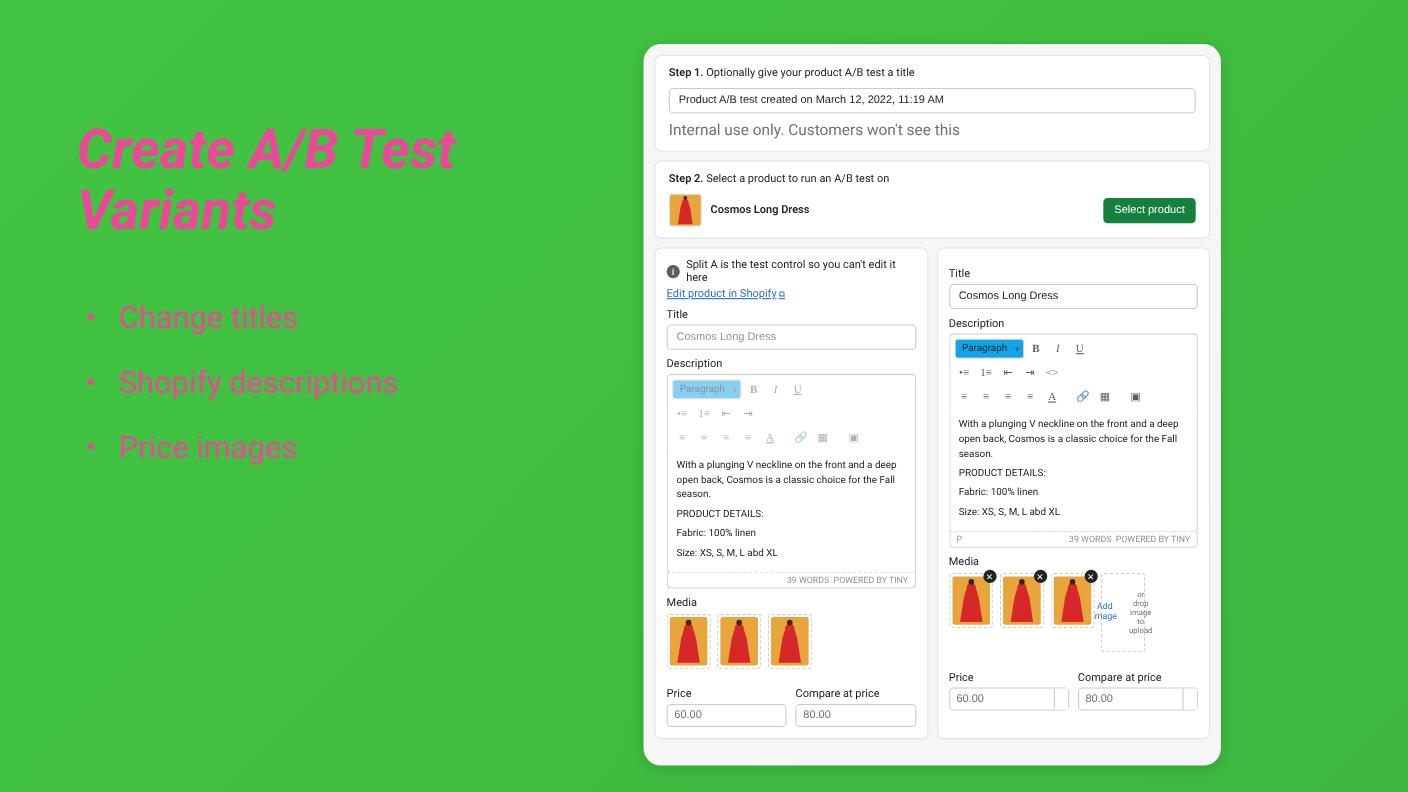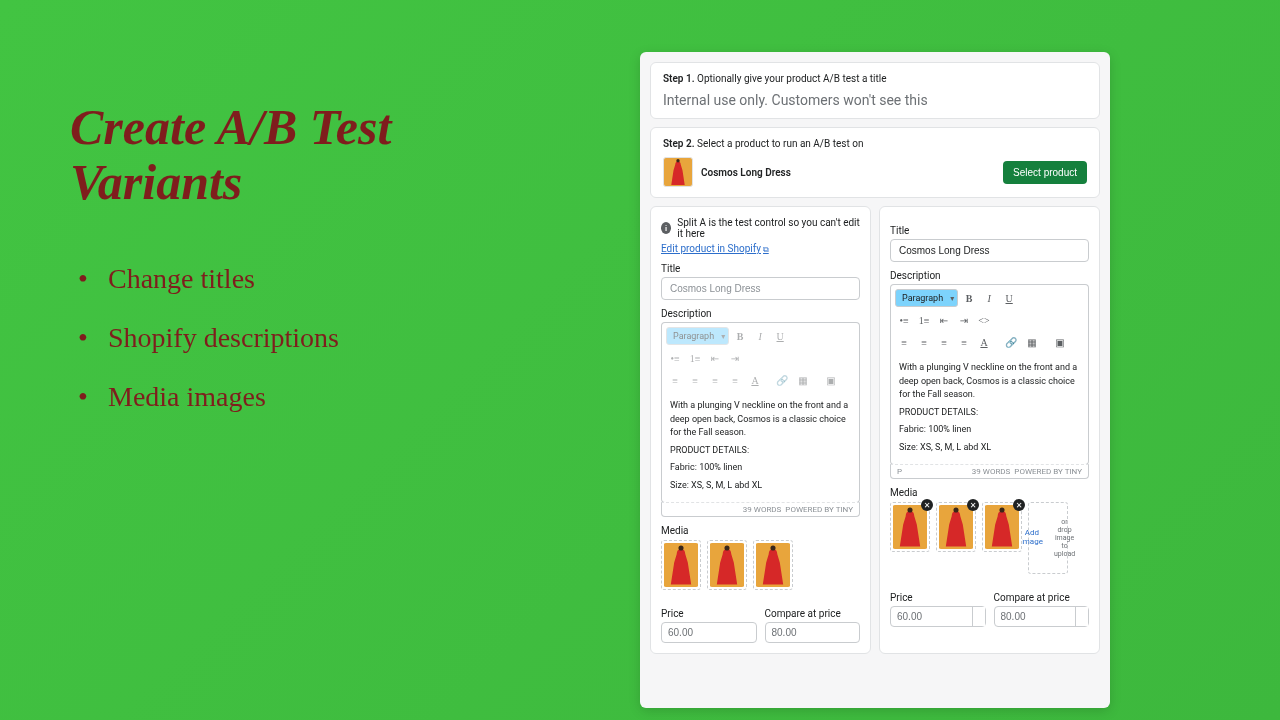--- a/index.html
+++ b/index.html
@@ -3,35 +3,35 @@
 <meta charset="utf-8">
 <style>
 * { box-sizing: border-box; margin: 0; padding: 0; }
 body {
   width: 1280px; height: 720px;
   background: linear-gradient(135deg, #42c442 0%, #3db83d 100%);
   font-family: -apple-system, BlinkMacSystemFont, "Segoe UI", Roboto, sans-serif;
   overflow: hidden; position: relative;
 }
 .promo {
-  position: absolute; left: 70px; top: 100px; width: 480px; color: #7f1d1d; font-family: Liberation Serif, serif;
+  position: absolute; left: 70px; top: 110px; width: 480px; color: #ec4899;
 }
 .promo h1 {
   font-size: 50px; font-style: italic; font-weight: 700; line-height: 1.1;
   margin-bottom: 40px;
 }
 .promo ul { list-style: none; }
 .promo li {
   font-size: 28px; line-height: 2.1; position: relative; padding-left: 38px;
 }
 .promo li::before { content: "•"; position: absolute; left: 8px; font-size: 28px; }
 
 .panel {
-  position: absolute; right: 170px; top: 52px; width: 470px; height: 656px;
-  background: #f6f6f7; border-radius: 6px; box-shadow: 0 3px 12px rgba(0,0,0,.15);
+  position: absolute; right: 170px; top: 40px; width: 525px; height: 656px;
+  background: #f6f6f7; border-radius: 16px; box-shadow: 0 3px 12px rgba(0,0,0,.15);
   padding: 10px; font-size: 10px; color: #202223; overflow: hidden;
 }
 .card {
   background: #fff; border: 1px solid #e1e3e5; border-radius: 6px;
   padding: 10px 12px; margin-bottom: 8px;
 }
 .step-line { font-size: 10px; margin-bottom: 8px; }
 .step-line b { font-weight: 600; }
 .text-input {
   width: 100%; border: 1px solid #c9cccf; border-radius: 4px; padding: 5px 8px;
@@ -63,21 +63,21 @@
 .ext-icon { font-size: 8px; margin-left: 2px; }
 
 .label { font-size: 10px; color: #202223; margin: 8px 0 3px; }
 .toolbar {
   border: 1px solid #c9cccf; border-bottom: none; border-radius: 4px 4px 0 0;
   padding: 4px; background: #fff; display: flex; flex-wrap: wrap; gap: 2px;
 }
 .toolbar.disabled .tbtn, .toolbar.disabled .para-select { opacity: .5; }
 .para-select {
   border: 1px solid #c9cccf; border-radius: 3px; padding: 2px 14px 2px 6px;
-  font-size: 9px; background: #7dd3fc; position: relative; display: flex; align-items: center;
+  font-size: 9px; background: #0ea5e9; position: relative; display: flex; align-items: center;
 }
 .para-select::after { content: "▾"; position: absolute; right: 3px; font-size: 8px; color: #5c5f62; }
 .tbtn {
   width: 18px; height: 18px; border: none; background: transparent; border-radius: 3px;
   display: flex; align-items: center; justify-content: center; font-size: 10px;
   color: #5c5f62; cursor: pointer; font-family: serif;
 }
 .tsep { width: 6px; }
 .row2 { width: 100%; display: flex; gap: 2px; margin-top: 2px; }
 
@@ -137,31 +137,32 @@
       <circle cx="20" cy="5" r="3" fill="#3a2618"></circle>
     </g>
   </defs>
 </svg>
 
 <div class="promo">
   <h1>Create A/B Test Variants</h1>
   <ul>
     <li>Change titles</li>
     <li>Shopify descriptions</li>
-    <li>Media images</li>
+    <li>Price images</li>
   </ul>
 </div>
 
 <div class="panel">
 
   <div class="card">
     <div class="step-line">
       <b>Step 1.</b>
       <span>Optionally give your product A/B test a title</span>
     </div>
+    <input class="text-input" value="Product A/B test created on March 12, 2022, 11:19 AM" style="">
     <div class="hint">Internal use only. Customers won't see this</div>
   </div>
 
   <div class="card">
     <div class="step-line">
       <b>Step 2.</b>
       <span>Select a product to run an A/B test on</span>
     </div>
     <div class="product-row">
       <div class="thumb">

